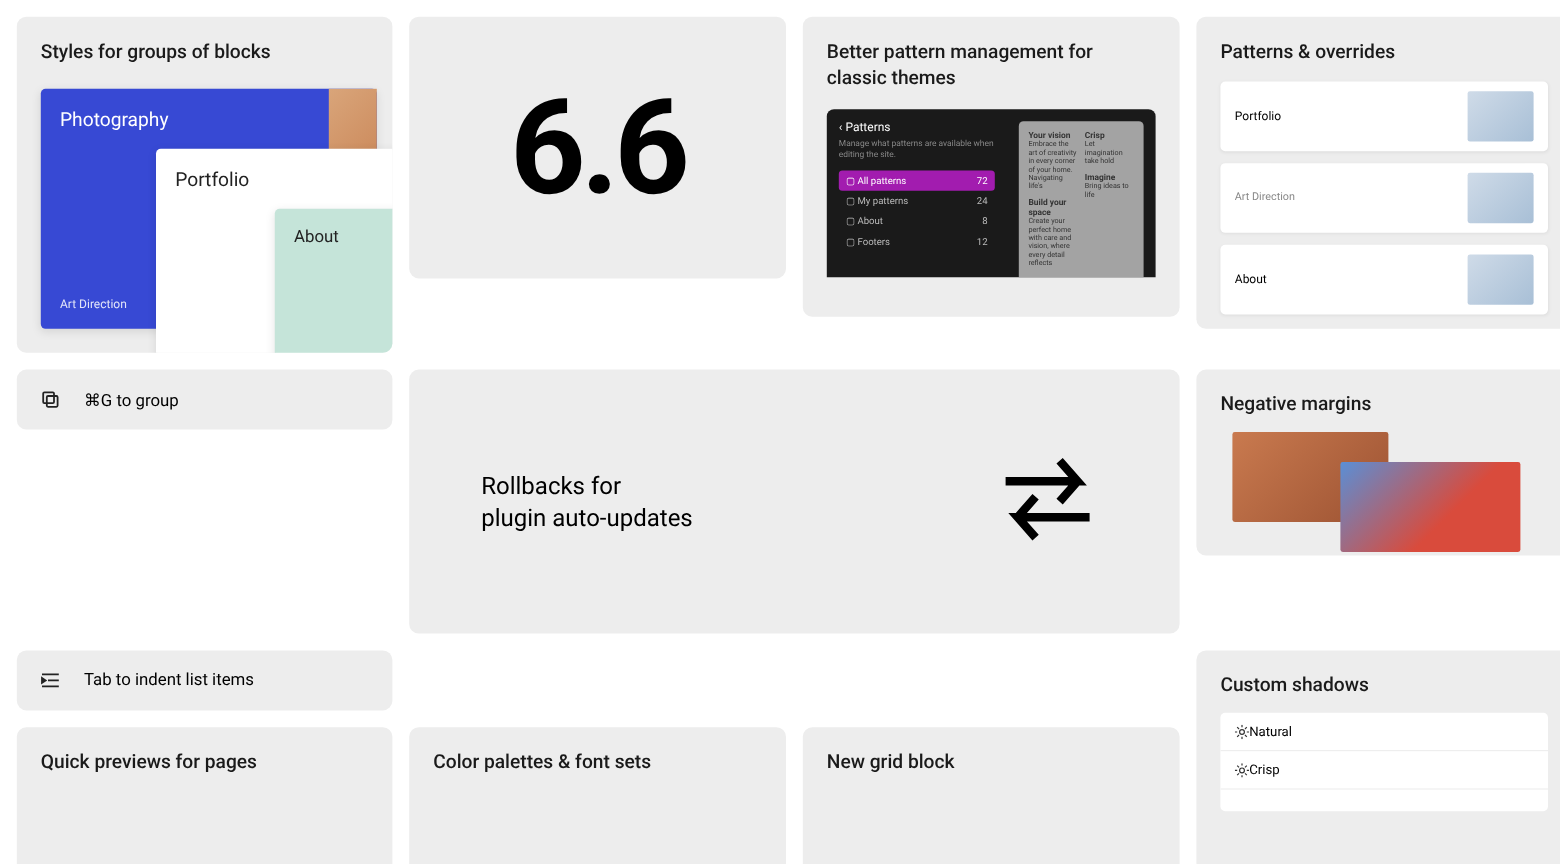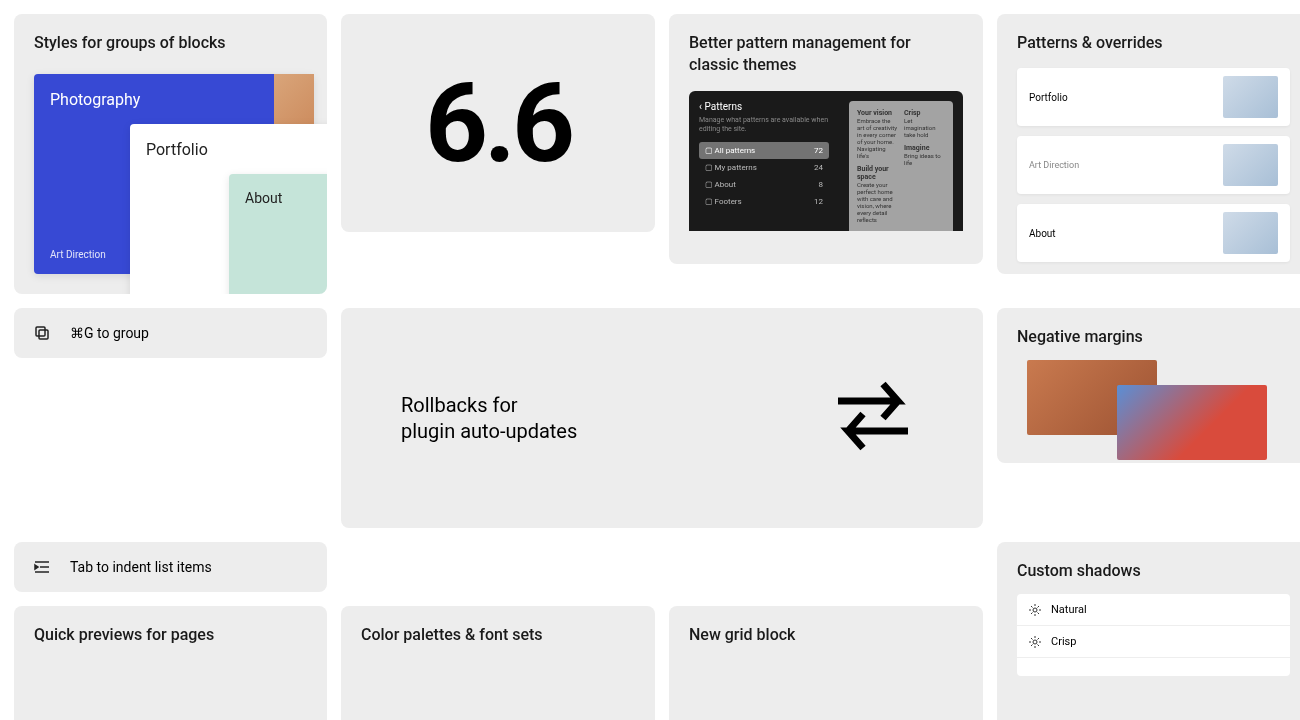--- a/index.html
+++ b/index.html
@@ -19,21 +19,21 @@
 
 .big-num{grid-column:2;grid-row:1/span 2;display:flex;align-items:center;justify-content:center;height:218px}
 .big-num span{font-size:110px;font-weight:700;letter-spacing:-4px}
 
 .pattern-mgmt{grid-column:3;grid-row:1/span 2;height:250px;padding-bottom:0}
 .pm-preview{margin-top:14px;height:140px;display:flex;gap:20px;background:#1a1a1a;border-radius:6px 6px 0 0;padding:10px 10px 0 10px;overflow:hidden}
 .pm-sidebar{width:130px;color:#bbb;font-size:8px}
 .pm-sidebar .hdr{color:#fff;font-size:10px;margin-bottom:4px}
 .pm-sidebar .hint{font-size:7px;color:#888;margin-bottom:8px;line-height:1.3}
 .pm-row{display:flex;justify-content:space-between;padding:4px 6px;border-radius:3px;font-size:8px}
-.pm-row.active{background:#737373;color:#fff}
+.pm-row.active{background:#a21caf;color:#fff}
 .pm-canvas{flex:1;background:#a3a3a3;border-radius:4px 4px 0 0;padding:8px;display:flex;gap:6px;font-size:6px;color:#333}
 .pm-doc{flex:1}
 .pm-doc b{font-size:7px}
 
 .rollbacks{grid-column:2/span 2;grid-row:3;height:220px;display:flex;align-items:center;justify-content:space-between;padding:30px 60px}
 .rollbacks .txt{font-size:20px;font-weight:400;line-height:1.3}
 .swap-icon svg{width:100px;height:100px}
 
 .small-row{grid-column:1;height:50px;display:flex;align-items:center;gap:20px;font-size:14px}
 .small-row.r3{grid-row:3}
@@ -53,21 +53,21 @@
 .ov-card .sub{font-size:9px;color:#888}
 .ov-thumb{width:55px;height:42px;background:linear-gradient(135deg,#cfdbe8,#a8bfd6);border-radius:2px}
 
 .neg-margins{grid-column:4;grid-row:3;height:155px}
 .nm-imgs{position:relative;margin-top:12px;height:90px}
 .nm1{position:absolute;left:10px;top:0;width:130px;height:75px;background:linear-gradient(135deg,#c97a4f,#9c5232);border-radius:2px}
 .nm2{position:absolute;left:100px;top:25px;width:150px;height:75px;background:linear-gradient(135deg,#5a8fd6,#d94b3c 60%);border-radius:2px}
 
 .shadows{grid-column:4;grid-row:4/span 2;height:185px}
 .shadow-list{margin-top:12px;background:#fff;border-radius:4px;overflow:hidden}
-.shadow-item{display:flex;align-items:center;gap:10px;padding:9px 12px;font-size:11px;border-bottom:1px solid #eee}
+.shadow-item{display:flex;align-items:center;padding:9px 12px;font-size:11px;border-bottom:1px solid #eee}
 .shadow-item:last-child{border-bottom:none}
 .sun-icon{width:12px;height:12px}
 </style>
 </head>
 <body>
 
 <div class="card styles-groups">
   <div class="card-title">Styles for groups of blocks</div>
   <div class="stack">
     <div class="stack-card sc-blue">

